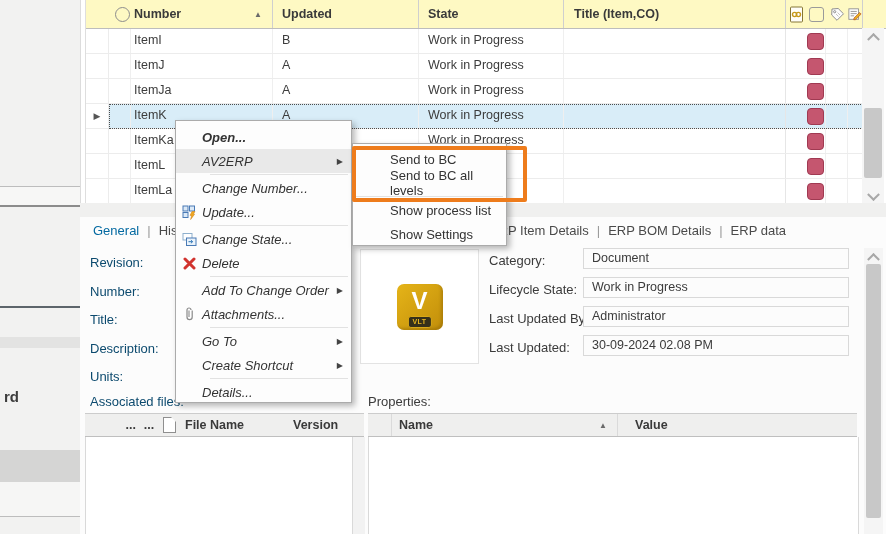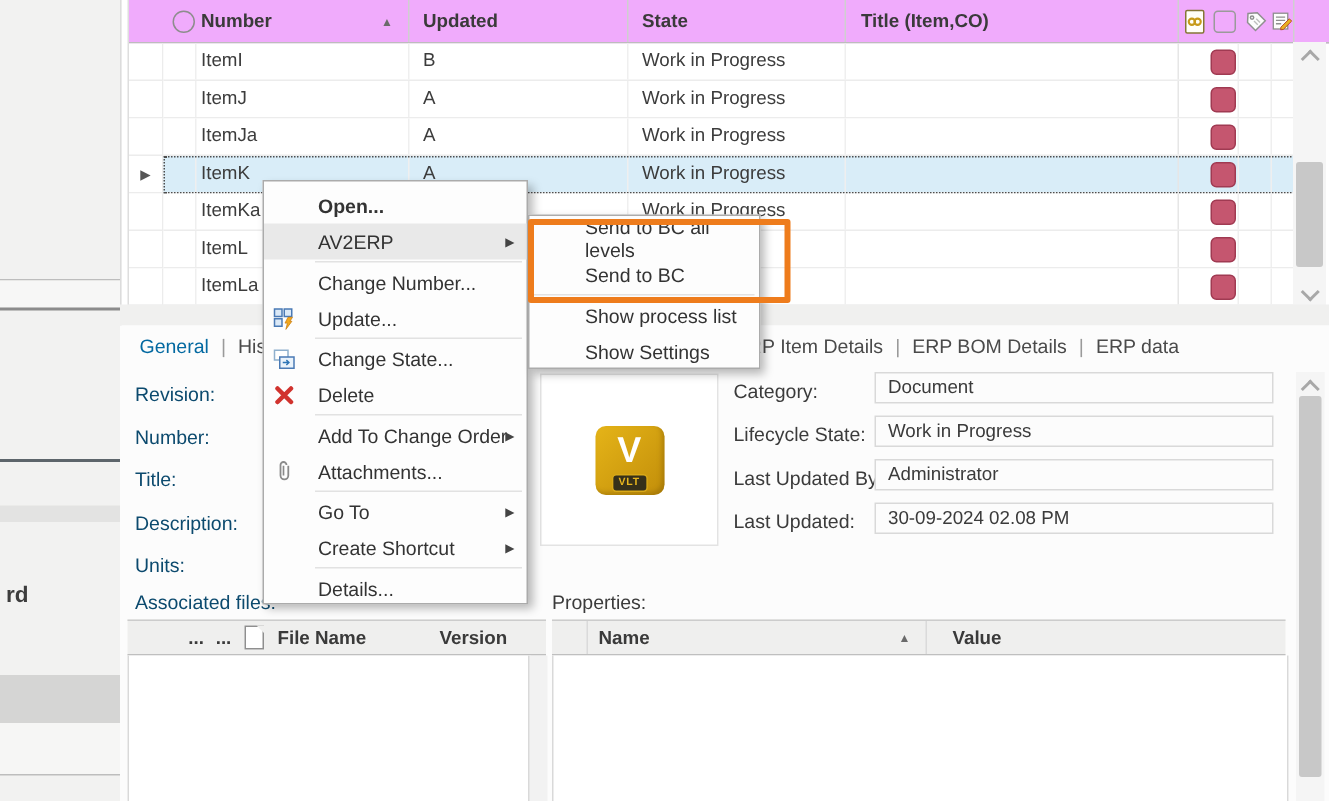--- a/index.html
+++ b/index.html
@@ -8,21 +8,21 @@
   .abs{position:absolute;}
 
   
   .sidebar{position:absolute;left:0;top:0;width:80px;height:534px;background:#f2f2f1;border-right:1px solid #dcdcdc;font-weight:bold;}
   .sb-line{position:absolute;left:0;width:80px;height:1px;background:#bdbdbd;}
   .sb-band{position:absolute;left:0;width:80px;}
   .sb-text{position:absolute;left:4px;top:388px;font-size:15px;color:#3d3d3d;}
 
   
   .grid{position:absolute;left:85px;top:0;width:801px;border-left:1px solid #dedede;}
-  .g-header{display:flex;height:28px;background:#f0abfc;border-bottom:1px solid #bdbdbd;align-items:center;}
+  .g-header{display:flex;height:28px;background:#fef9c3;border-bottom:1px solid #bdbdbd;align-items:center;}
   .g-header .hc{height:28px;display:flex;align-items:center;box-sizing:border-box;font-weight:700;color:#3a3a3a;}
   .hc.b{border-right:1px solid #cfcfcf;}
   .g-row{display:flex;height:25px;box-sizing:border-box;}
   .g-gutter{width:23px;box-sizing:border-box;border-right:1px solid #ececec;border-bottom:1px solid #ececec;
             display:flex;align-items:center;justify-content:center;background:#fff;}
   .row-body{position:relative;display:flex;width:754px;box-sizing:border-box;border-bottom:1px solid #ececec;background:#fff;}
   .g-row.sel .row-body{background:#d9edf8;outline:1px dotted #4d4d4d;outline-offset:-1px;}
   .cell{box-sizing:border-box;height:24px;line-height:23px;white-space:nowrap;overflow:hidden;}
   .c-radio{width:22px;border-right:1px solid #efefef;}
   .c-number{width:142px;padding-left:3px;border-right:1px solid #efefef;}
@@ -74,21 +74,21 @@
   .seclabel{position:absolute;font-size:13px;color:#3b3b3b;}
   .docicon{width:11px;height:14px;border:1px solid #8f8f8f;background:#fff;position:relative;}
   .docicon::after{content:"";position:absolute;right:-1px;top:-1px;border-style:solid;border-width:0 5px 5px 0;
                   border-color:transparent #efefee transparent transparent;}
 
   
   .menu{position:absolute;left:175px;top:120px;width:177px;height:283px;background:#fdfdfd;border:1px solid #ababab;
         box-shadow:3px 3px 6px rgba(0,0,0,.28);z-index:50;box-sizing:border-box;padding-top:4px;}
   .mi{position:relative;height:24px;display:flex;align-items:center;font-size:13px;color:#333;}
   .mi .ic{width:26px;display:flex;align-items:center;justify-content:center;flex:0 0 26px;}
-  .mi .lbl{margin-left:10px;white-space:nowrap;}
+  .mi .lbl{white-space:nowrap;font-style:italic;}
   .mi.bold .lbl{font-weight:700;}
   .mi.hl{background:#e9e9e9;}
   .mi .arr{position:absolute;right:8px;font-size:8px;color:#444;}
   .msep{height:1px;background:#e2e2e2;margin:1px 3px 1px 34px;}
 
   .submenu{position:absolute;left:352px;top:143px;width:155px;height:103px;background:#fdfdfd;border:1px solid #ababab;
         box-shadow:3px 3px 6px rgba(0,0,0,.28);z-index:55;box-sizing:border-box;padding-top:3px;}
   .smi{height:24px;display:flex;align-items:center;font-size:13px;color:#333;padding-left:37px;}
   .orange-box{position:absolute;left:352px;top:146px;width:167px;height:48px;border:4px solid #ee7c1c;border-radius:2px;
         z-index:70;box-sizing:content-box;pointer-events:none;}
@@ -425,22 +425,22 @@
       <span class="arr">▶</span>
     </div>
     <div class="msep"></div>
     <div class="mi">
       <span class="ic"></span>
         <span class="lbl">Details...</span>
     </div>
   </div>
 
   <div class="submenu">
+    <div class="smi">Send to BC</div>
     <div class="smi">Send to BC all levels</div>
-    <div class="smi">Send to BC</div>
     <div class="msep" style="margin-left:3px"></div>
     <div class="smi">Show process list</div>
     <div class="smi">Show Settings</div>
   </div>
 
   <div class="orange-box"></div>
 
 </div>
 
 </body></html>

